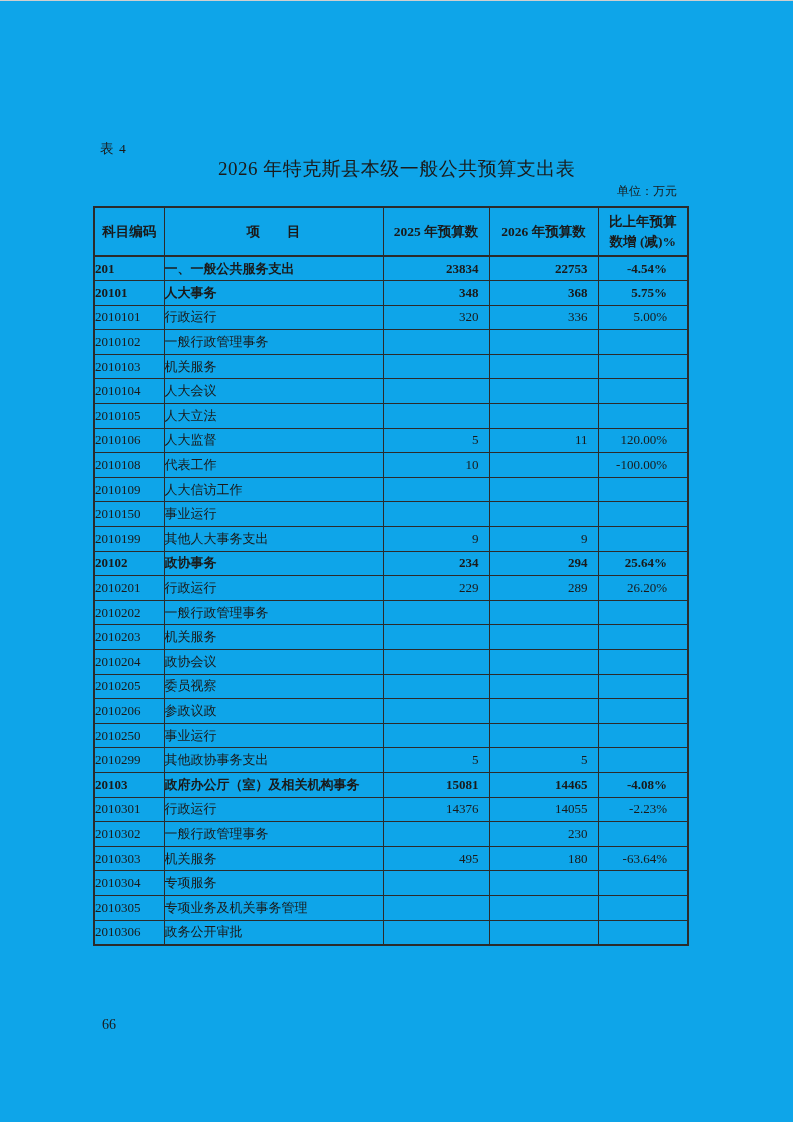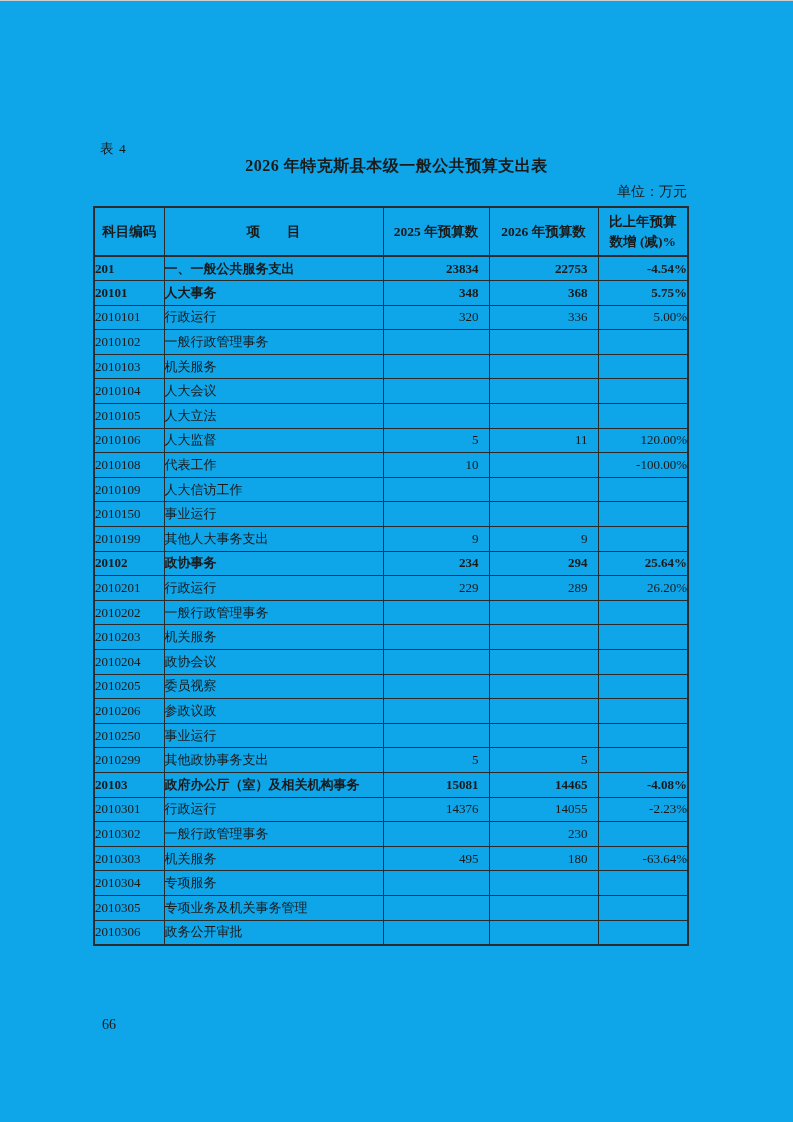--- a/index.html
+++ b/index.html
@@ -23,28 +23,28 @@
     position: absolute;
     left: 100px; top: 139px;
     font-size: 13.5px;
     letter-spacing: 1px;
   }
   .doc-title {
     position: absolute;
     left: 0; top: 155px;
     width: 100%;
     text-align: center;
-    font-size: 16px;
-    font-weight: bold;
+    font-size: 19px;
+    font-weight: normal;
     letter-spacing: 0.5px;
   }
   .unit-label {
     position: absolute;
-    right: 106px; top: 182px;
-    font-size: 14px;
+    right: 116px; top: 182px;
+    font-size: 12px;
   }
   table.budget {
     position: absolute;
     left: 93px; top: 205px;
     width: 594px;
     border-collapse: collapse;
     table-layout: fixed;
     border: 2px solid #2b2b2b;
   }
   table.budget th, table.budget td {
@@ -59,21 +59,21 @@
     font-size: 13.5px;
     font-weight: bold;
     text-align: center;
     border-bottom: 2px solid #2b2b2b;
   }
   table.budget thead th.h-pct { white-space: pre-line; line-height: 1.45; }
   table.budget tbody td { height: 24.6px; }
   td.cell-code { font-size: 12.5px; }
   td.cell-name { }
   td.cell-num  { text-align: right; padding-right: 10px; }
-  td.cell-pct  { text-align: right; padding-right: 0; }
+  td.cell-pct  { text-align: right; padding-right: 20px; }
   tr.bold td   { font-weight: bold; }
   .page-number {
     position: absolute;
     left: 102px; top: 1016px;
     font-size: 14px;
   }
 </style>
 </head>
 <body>
 

